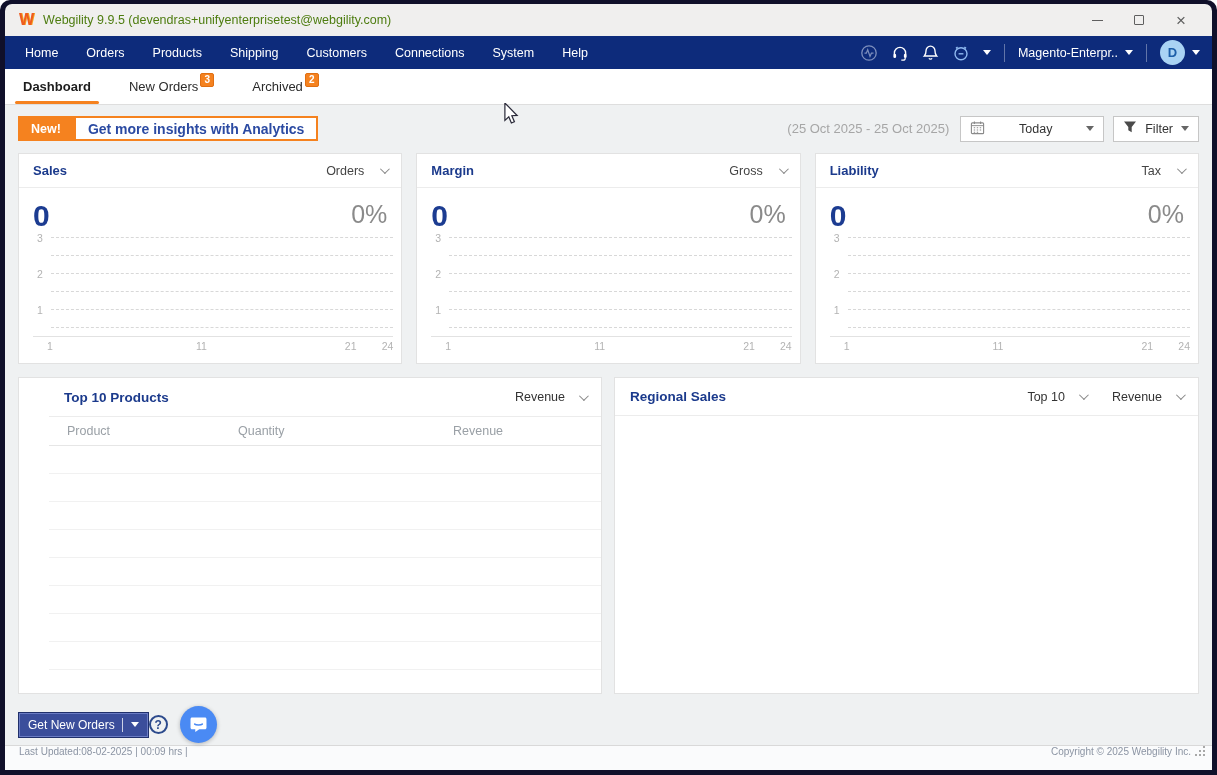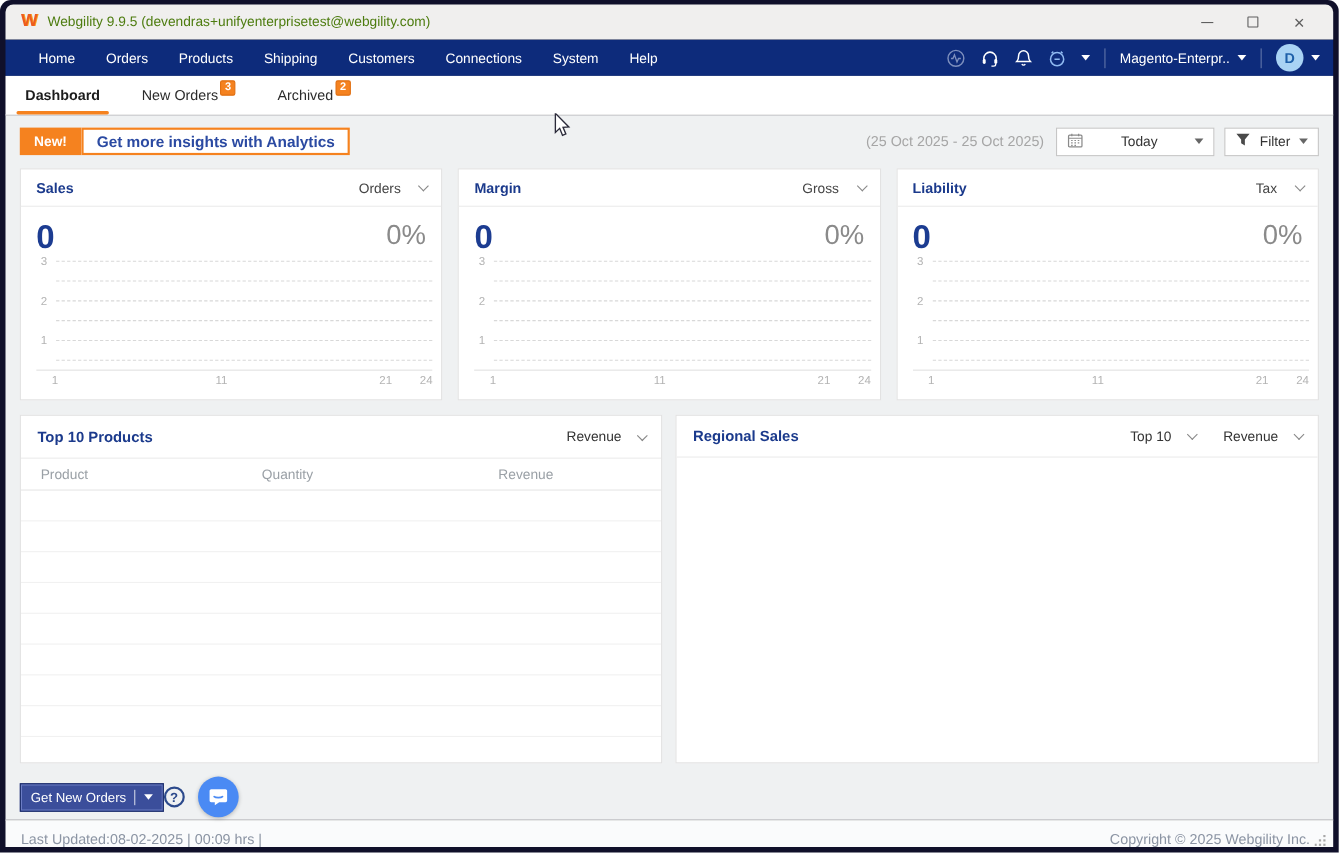--- a/index.html
+++ b/index.html
@@ -11,21 +11,21 @@
   .titlebar { height:32px; background:#f0efee; border-radius:7px 7px 0 0; display:flex; align-items:center; padding:0 0 0 14px; position:relative; }
   .logo { color:#ee5b1f; font-weight:800; font-size:16px; margin-right:10px; letter-spacing:-1px; text-shadow:1px 0 #f6a21e; }
   .wtitle { font-size:12.5px; color:#4d7c0f; }
   .wctrls { position:absolute; right:10px; top:0; height:32px; display:flex; align-items:center; }
   .wbtn { width:42px; height:32px; display:flex; align-items:center; justify-content:center; cursor:default; }
   .min-glyph { width:11px; height:0; border-top:1.4px solid #5f5f5f; }
   .max-glyph { width:10px; height:10px; border:1.4px solid #5f5f5f; border-radius:1px; }
   .close-glyph { font-size:17px; color:#5f5f5f; line-height:1; }
 
   
-  .navbar { height:33px; background:#0d2b7b; display:flex; align-items:center; justify-content:space-between; padding:0 12px 0 16px; }
+  .navbar { height:33px; background:#0d2b7b; display:flex; align-items:center; justify-content:space-between; padding:0 12px 0 6px; }
   .nav-left { display:flex; align-items:center; height:100%; }
   .nav-item { color:#fff; font-size:12.5px; padding:0 14px; height:100%; display:flex; align-items:center; cursor:default; }
   .nav-right { display:flex; align-items:center; gap:13px; }
   .nav-ic { display:flex; align-items:center; }
   .vdiv { width:1px; height:18px; background:rgba(255,255,255,.35); }
   .store-sel { display:flex; align-items:center; gap:7px; color:#fff; font-size:12.5px; }
   .avatar-wrap { display:flex; align-items:center; gap:7px; }
   .avatar { width:25px; height:25px; border-radius:50%; background:#a9d3f4; color:#1d5fa9; font-weight:700; font-size:13px; display:flex; align-items:center; justify-content:center; }
   .caret { width:0; height:0; border-left:4px solid transparent; border-right:4px solid transparent; border-top:5px solid #666; display:inline-block; }
   .caret.light { border-top-color:#fff; }
@@ -64,41 +64,41 @@
   .mchart { position:relative; height:120px; margin:6px 8px 0 32px; }
   .gl { position:absolute; left:0; right:0; border-top:1px dashed #d8d8d8; }
   .ylab { position:absolute; left:-14px; top:-6px; font-size:10.5px; color:#b3b3b3; }
   .xaxis { position:absolute; left:-18px; right:0; top:99px; border-top:1px solid #e2e2e2; }
   .xlabs { position:absolute; left:-4px; right:0; top:103px; height:14px; font-size:10.5px; color:#b3b3b3; }
   .xlabs span { position:absolute; }
 
   
   .panel-row { display:flex; gap:12px; margin-top:13px; }
   .panel { height:317px; overflow:hidden; }
-  .panel.products { width:584px; }
+  .panel.products { width:584px;padding-left:30px; }
   .panel.regional { flex:1; }
   .p-head { height:38px; display:flex; align-items:center; justify-content:space-between; padding:0 15px; }
   .p-head.bordered { border-bottom:1px solid #ececec; }
   .p-title { font-size:13.5px; font-weight:700; color:#1b3a8c; }
   .p-drops { display:flex; align-items:center; gap:26px; }
   .p-drop { display:flex; align-items:center; gap:14px; font-size:12.5px; color:#333; cursor:pointer; }
   .thead { display:flex; align-items:center; height:30px; padding:0 18px; border-top:1px solid #ececec; border-bottom:1px solid #e6e6e6; font-size:12.5px; color:#9aa0a6; }
   .col-product { flex:1; } .col-qty { width:215px; } .col-rev { width:130px; }
   .trow { height:28px; border-bottom:1px solid #f1f1f1; }
 
   
   .actions-row { margin-top:12px; display:flex; align-items:center; justify-content:flex-start; }
   .gno-btn { display:flex; align-items:center; height:26px; background:#3b4e9b; border:1px solid #20306b; box-shadow:inset 0 0 0 1px #6b7cc4; color:#fff; font-size:12px; padding:0 9px; cursor:pointer; }
   .gno-sep { width:1px; height:14px; background:rgba(255,255,255,.75); margin:0 8px 0 7px; }
   .right-fabs { display:flex; align-items:center; gap:12px; }
   .help-circ { width:19px; height:19px; border-radius:50%; border:2px solid #2c4a8c; color:#2c4a8c; font-weight:700; font-size:12px; display:flex; align-items:center; justify-content:center; cursor:pointer; }
   .chat-circ { width:37px; height:37px; border-radius:50%; background:#4a8af4; display:flex; align-items:center; justify-content:center; cursor:pointer; box-shadow:0 1px 4px rgba(0,0,0,.25); }
 
   
-  .statusbar { height:25px; background:#fafbfc; border-top:1px solid #d9d9d9; display:flex; align-items:flex-end; justify-content:space-between; padding:0 6px 0 14px; font-size:13px; color:#8b94a3; }
+  .statusbar { height:25px; background:#fafbfc; border-top:1px solid #d9d9d9; display:flex; align-items:flex-start; justify-content:space-between; padding:0 6px 0 14px; font-size:10px; color:#8b94a3; }
   .sb-right { display:flex; align-items:flex-end; gap:4px; }
 
   .cursor-svg { position:absolute; left:503px; top:103px; z-index:50; pointer-events:none; }
 </style>
 </head>
 <body>
 
 <div class="win">
 
   <div class="titlebar">

